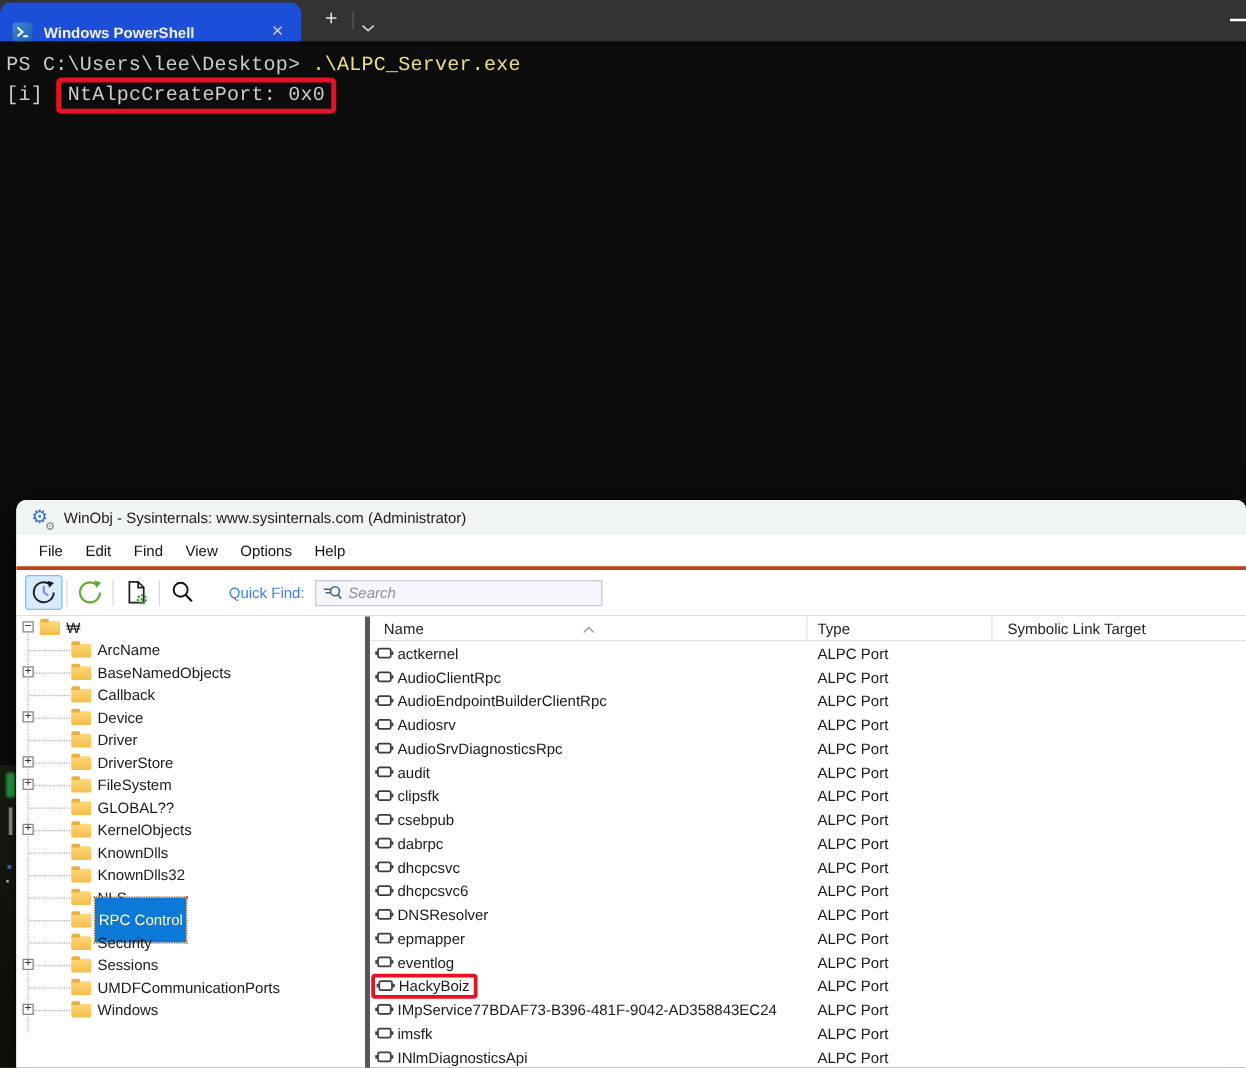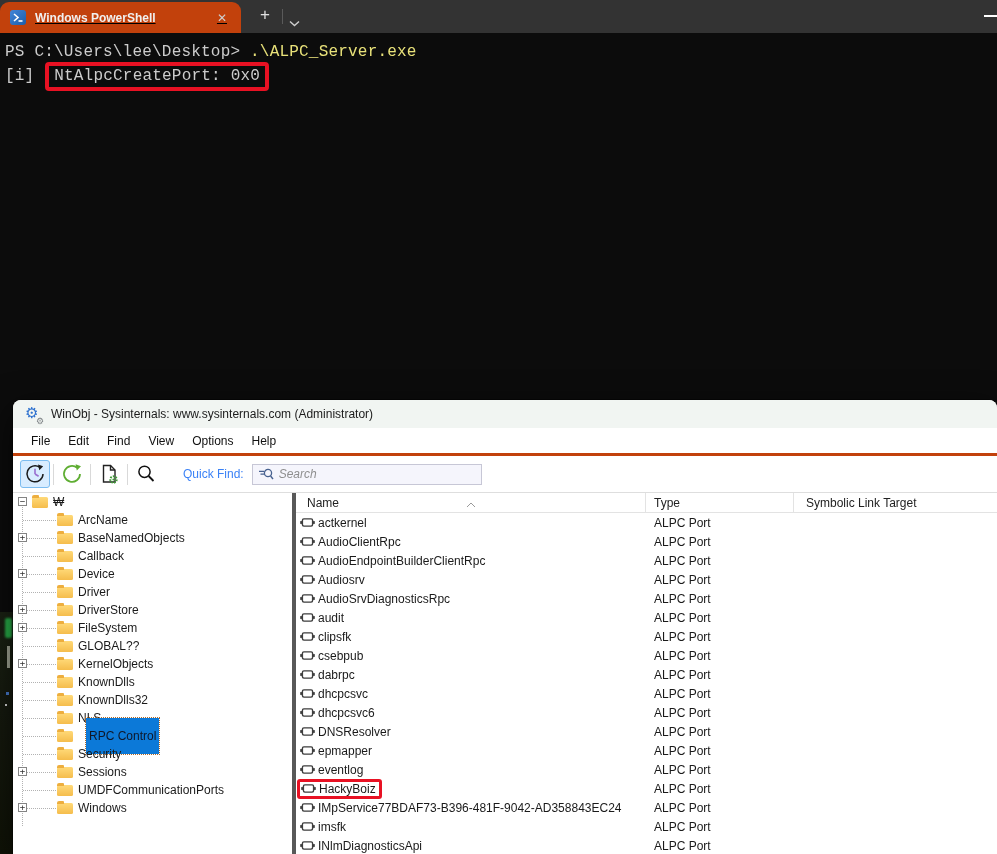--- a/index.html
+++ b/index.html
@@ -1,22 +1,22 @@
 <!DOCTYPE html>
 <html style="--red: #e81123; --blue: #0c79d8; --yellow: #e9e27a;"><head>
 <meta charset="utf-8">
 <style>
   * { margin:0; padding:0; box-sizing:border-box; }
   html,body { width:997px; height:854px; overflow:hidden; background:#0c0c0c;
               font-family:"Liberation Sans", sans-serif; }
 
   
   .tab-bar { position:absolute; left:0; top:0; width:997px; height:33px; background:#333333; }
-  .term-tab { position:absolute; left:0; top:2px; width:241px; height:31px; background:#c2410c;
-              border-radius:9px 9px 0 0; display:flex; align-items:center; padding:0 10px; gap:9px;text-decoration:underline; }
+  .term-tab { position:absolute; left:0; top:2px; width:241px; height:31px; background:#1d4ed8;
+              border-radius:9px 9px 0 0; display:flex; align-items:flex-end; padding:0 10px; gap:9px; }
   .ps-icon { width:16px; height:15px; border-radius:3px; background:linear-gradient(135deg,#4286d8,#1c5dab);
              flex:0 0 auto; }
   .term-tab-title { flex:1; color:#f0f0f0; font-size:12px; font-weight:bold; white-space:nowrap; overflow:hidden; }
   .tab-close { color:#cfcfcf; font-size:12px; line-height:12px; padding:2px 4px; }
   .tab-plus { position:absolute; left:254px; top:5px; color:#e0e0e0; font-size:17px; font-weight:300; padding:0 6px; }
   .tab-div { position:absolute; left:282px; top:9px; width:1px; height:15px; background:#5a5a5a; }
   .tab-chevron { position:absolute; left:289px; top:13px; }
   .win-minimize { position:absolute; right:0px; top:15px; width:13px; height:2px; background:#ffffff; }
 
   .terminal-body { position:absolute; left:0; top:33px; width:997px; height:580px;
@@ -74,21 +74,21 @@
   .expander { position:absolute; left:5px; top:50%; margin-top:-5px; width:9px; height:9px;
               border:1px solid #848484; background:#fff; color:#333; font-size:9px; line-height:7px;
               text-align:center; z-index:2; font-family:"DejaVu Sans Mono", monospace; }
   .folder { width:16px; height:11px; background:linear-gradient(180deg,#ffd978 0%, #f5bd4c 100%);
             border-radius:1.5px; position:relative; z-index:1; flex:0 0 auto; margin-top:1px; }
   .folder::before { content:''; position:absolute; top:-2px; left:0; width:7px; height:3px;
                     background:#edae3e; border-radius:2px 1px 0 0; }
   .lv0 .folder { margin-left:19px; }
   .lv1 .folder { margin-left:44px; }
   .tree-label { font-size:12px; color:#1a1a1a; margin-left:5px; white-space:nowrap; }
-  .tree-label.selected { background:var(--blue); color:#0f172a; padding:11px 3px; margin-left:13px;
+  .tree-label.selected { background:var(--blue); color:#fef9c3; padding:11px 3px; margin-left:3px;
                          outline:1px dotted #b06a2a; }
 
   .splitter { width:4px; background:#585858; }
 
   
   .list-pane { flex:1; position:relative; overflow:hidden; background:#fff; }
   .list-header { position:relative; height:20px; border-bottom:1px solid #e3e3e3; }
   .col { position:absolute; top:3px; font-size:12px; color:#222; white-space:nowrap; }
   .col-name { left:11px; } .col-type { left:358px; } .col-target { left:510px;text-align:right; }
   .hdr-sep { position:absolute; top:0; width:1px; height:20px; background:#e3e3e3; }

